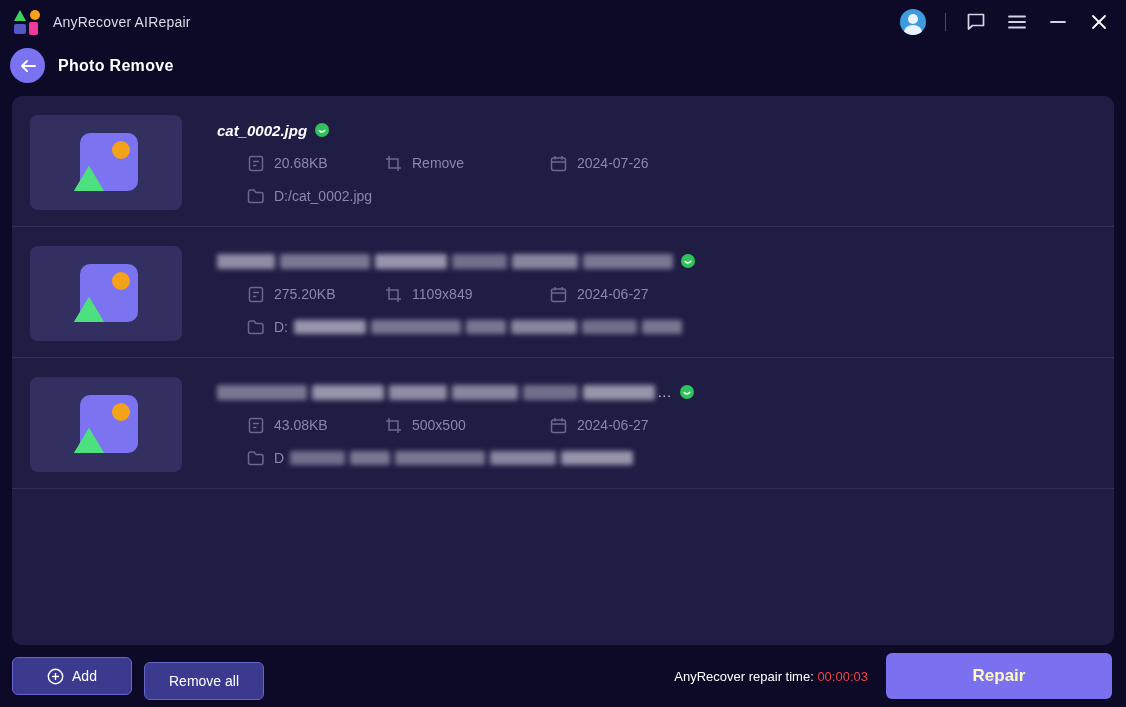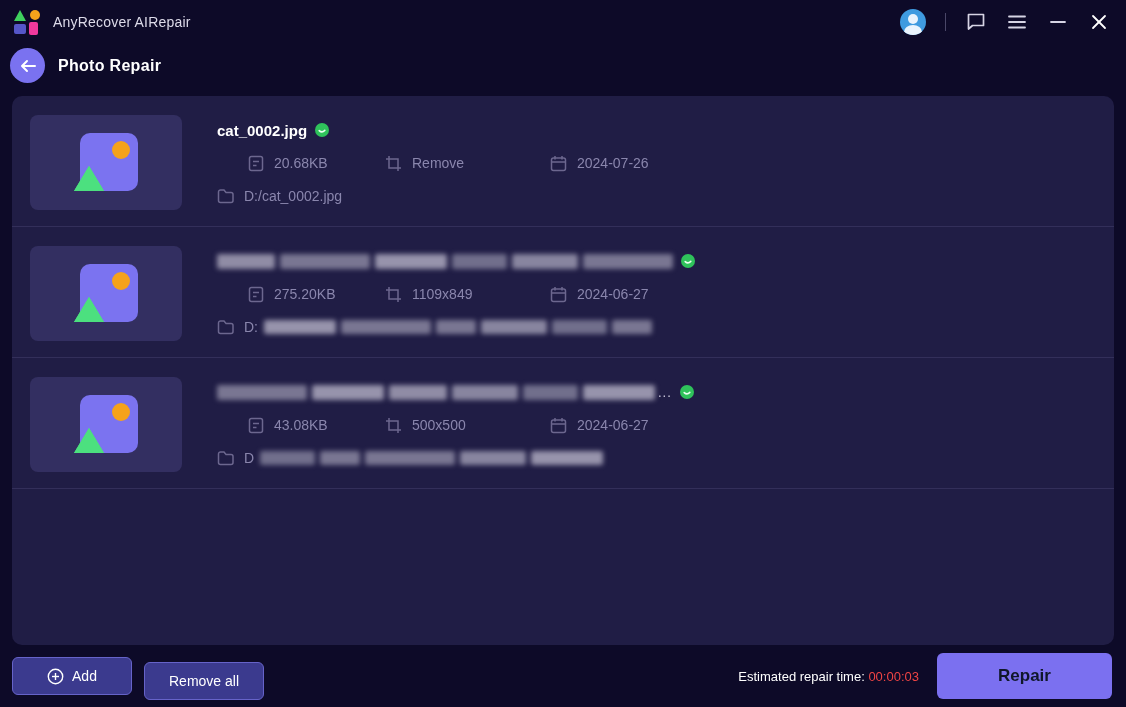--- a/index.html
+++ b/index.html
@@ -75,28 +75,28 @@
   .thumb-img .mountain {
     position: absolute; left: 0; bottom: 4px;
     width: 0; height: 0;
     border-left: 15px solid transparent;
     border-right: 15px solid transparent;
     border-bottom: 25px solid #4ce07f;
     filter: drop-shadow(0 0 0 #4ce07f);
   }
   .file-info { margin-left: 35px; padding-top: 5px; flex: 1; }
   .name-line { display: flex; align-items: center; height: 20px; }
-  .file-name { font-size: 15px; font-weight: bold; color: #ffffff; }
+  .file-name { font-size: 15px; font-weight: bold; color: #ffffff; font-style: italic; }
   .status-badge { margin-left: 8px; flex: 0 0 auto; display: flex; }
   .detail-line { display: flex; align-items: center; margin-top: 14px; height: 18px; }
   .detail-item { display: flex; align-items: center; color: #8a86ad; font-size: 14px; }
   .detail-item svg { margin-right: 10px; flex: 0 0 auto; }
   .col-size { width: 168px; padding-left: 31px; }
   .col-dims { width: 165px; }
-  .path-line { display: flex; align-items: center; margin-top: 15px; height: 18px; color: #8a86ad; font-size: 14px; }
+  .path-line { display: flex; align-items: center; margin-top: 15px; height: 18px; color: #8a86ad; font-size: 14px; margin-left: 30px; }
   .path-line svg { margin-right: 10px; flex: 0 0 auto; }
 
   
   .redact { display: flex; align-items: center; gap: 5px; filter: blur(2.6px); }
   .redact span { display: inline-block; height: 14px; border-radius: 2px; background: #b5b2c6; }
   .redact.name-redact span { height: 15px; }
   .rs1 { width: 58px; opacity: .75; }
   .rs2 { width: 90px; opacity: .6; }
   .rs3 { width: 72px; opacity: .8; }
   .rs4 { width: 55px; opacity: .55; }
@@ -114,23 +114,23 @@
     background: #3b3a8e; border: 1px solid #6663c9; border-radius: 6px;
     color: #ffffff; font-size: 14px; font-family: inherit;
     display: flex; align-items: center; justify-content: center; gap: 8px;
     cursor: pointer;
   }
   .btn-secondary + .btn-secondary { margin-left: 12px; margin-top: 9px; }
   .footer-right { margin-left: auto; display: flex; align-items: center; }
   .estimate { font-size: 13px; color: #ffffff; margin-right: 18px; white-space: nowrap; }
   .estimate .val { color: #ef4444; }
   .btn-primary {
-    width: 175px; height: 46px;
+    width: 226px; height: 46px;
     background: #7b70f0; border: none; border-radius: 6px;
-    color: #0f172a; font-size: 17px; font-weight: bold; font-family: inherit;
+    color: #fef9c3; font-size: 17px; font-weight: bold; font-family: inherit;
     cursor: pointer;
   }
 </style>
 </head>
 <body>
 
 <div class="titlebar">
   <div class="app-logo">
     <div class="logo-tri"></div>
     <div class="logo-circle"></div>
@@ -174,21 +174,21 @@
     </div>
   </div>
 </div>
 
 <div class="page-header">
   <div class="back-button">
     <svg width="18" height="14" viewBox="0 0 18 14">
       <path d="M8 2 L3 7 L16 7 M3 7 L8 12" fill="none" stroke="#ffffff" stroke-width="2" stroke-linecap="round" stroke-linejoin="round"></path>
     </svg>
   </div>
-  <div class="page-title">Photo Repair</div>
+  <div class="page-title">Photo Remove</div>
 </div>
 
 <div class="panel">
 
   <div class="file-row">
     <div class="thumb">
       <div class="thumb-img">
         <div class="frame"></div>
           <div class="sun"></div>
           <div class="mountain"></div>
@@ -385,20 +385,20 @@
       <line x1="5" y1="8.5" x2="12" y2="8.5" stroke="#ffffff" stroke-width="1.4"></line>
     </svg>
     <span>Add</span>
   </button>
   <button class="btn-secondary">
     <span>Remove all</span>
   </button>
 
   <div class="footer-right">
     <div class="estimate">
-      <span>Estimated repair time:</span>
+      <span>AnyRecover repair time:</span>
       <span class="val">00:00:03</span>
     </div>
     <button class="btn-primary">
       <span>Repair</span>
     </button>
   </div>
 </div>
 
 </body></html>

